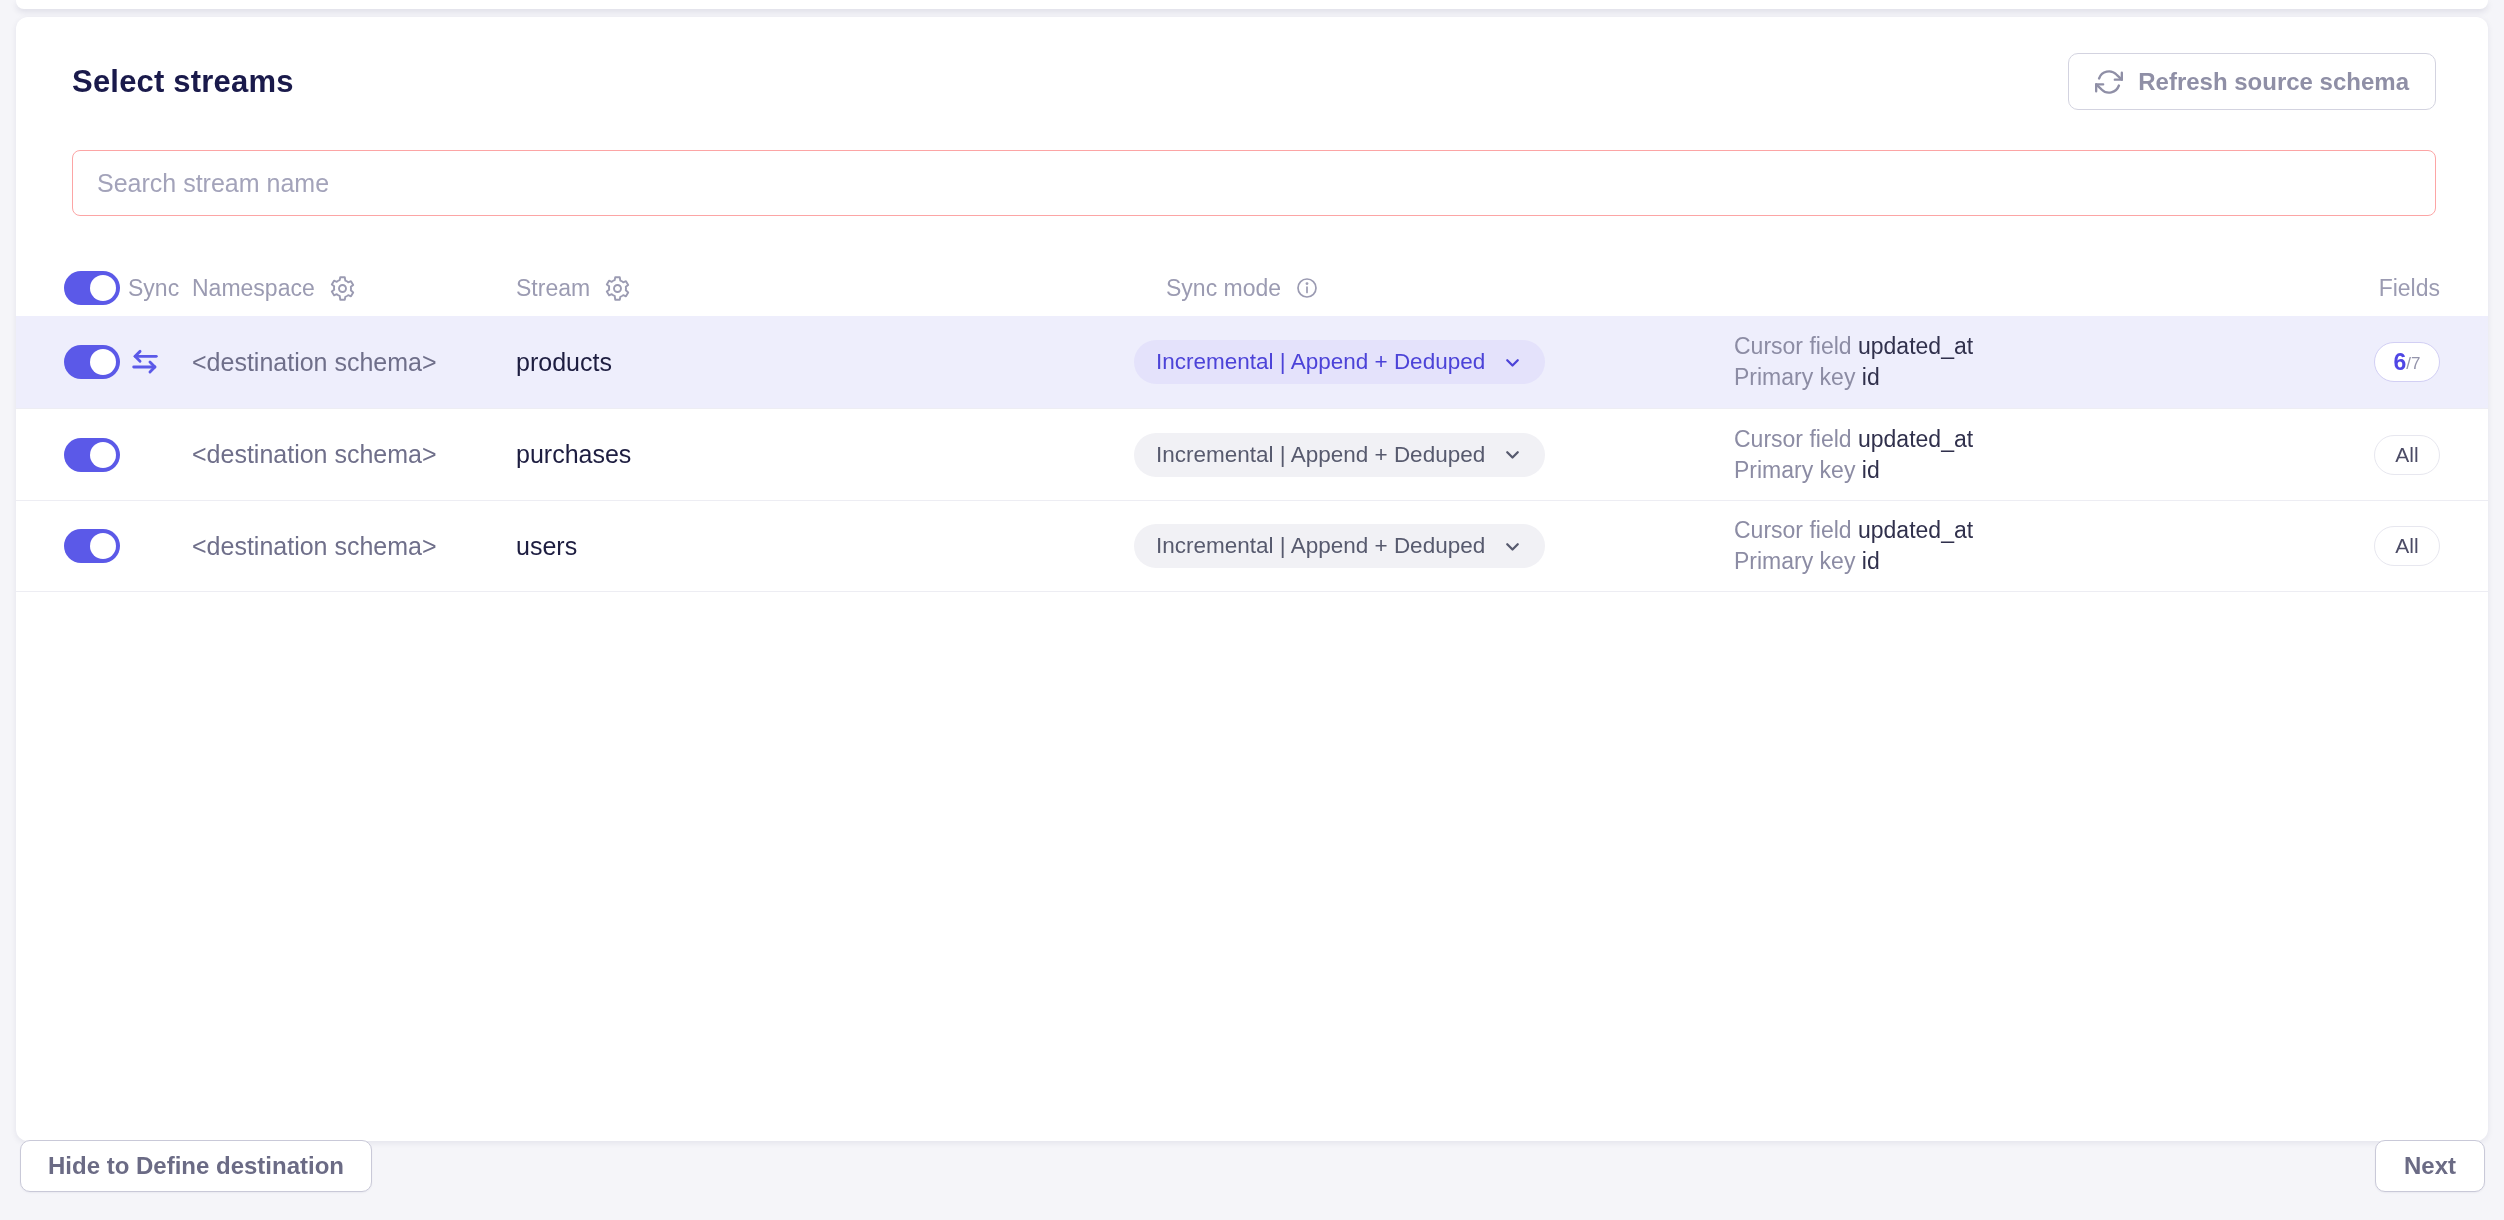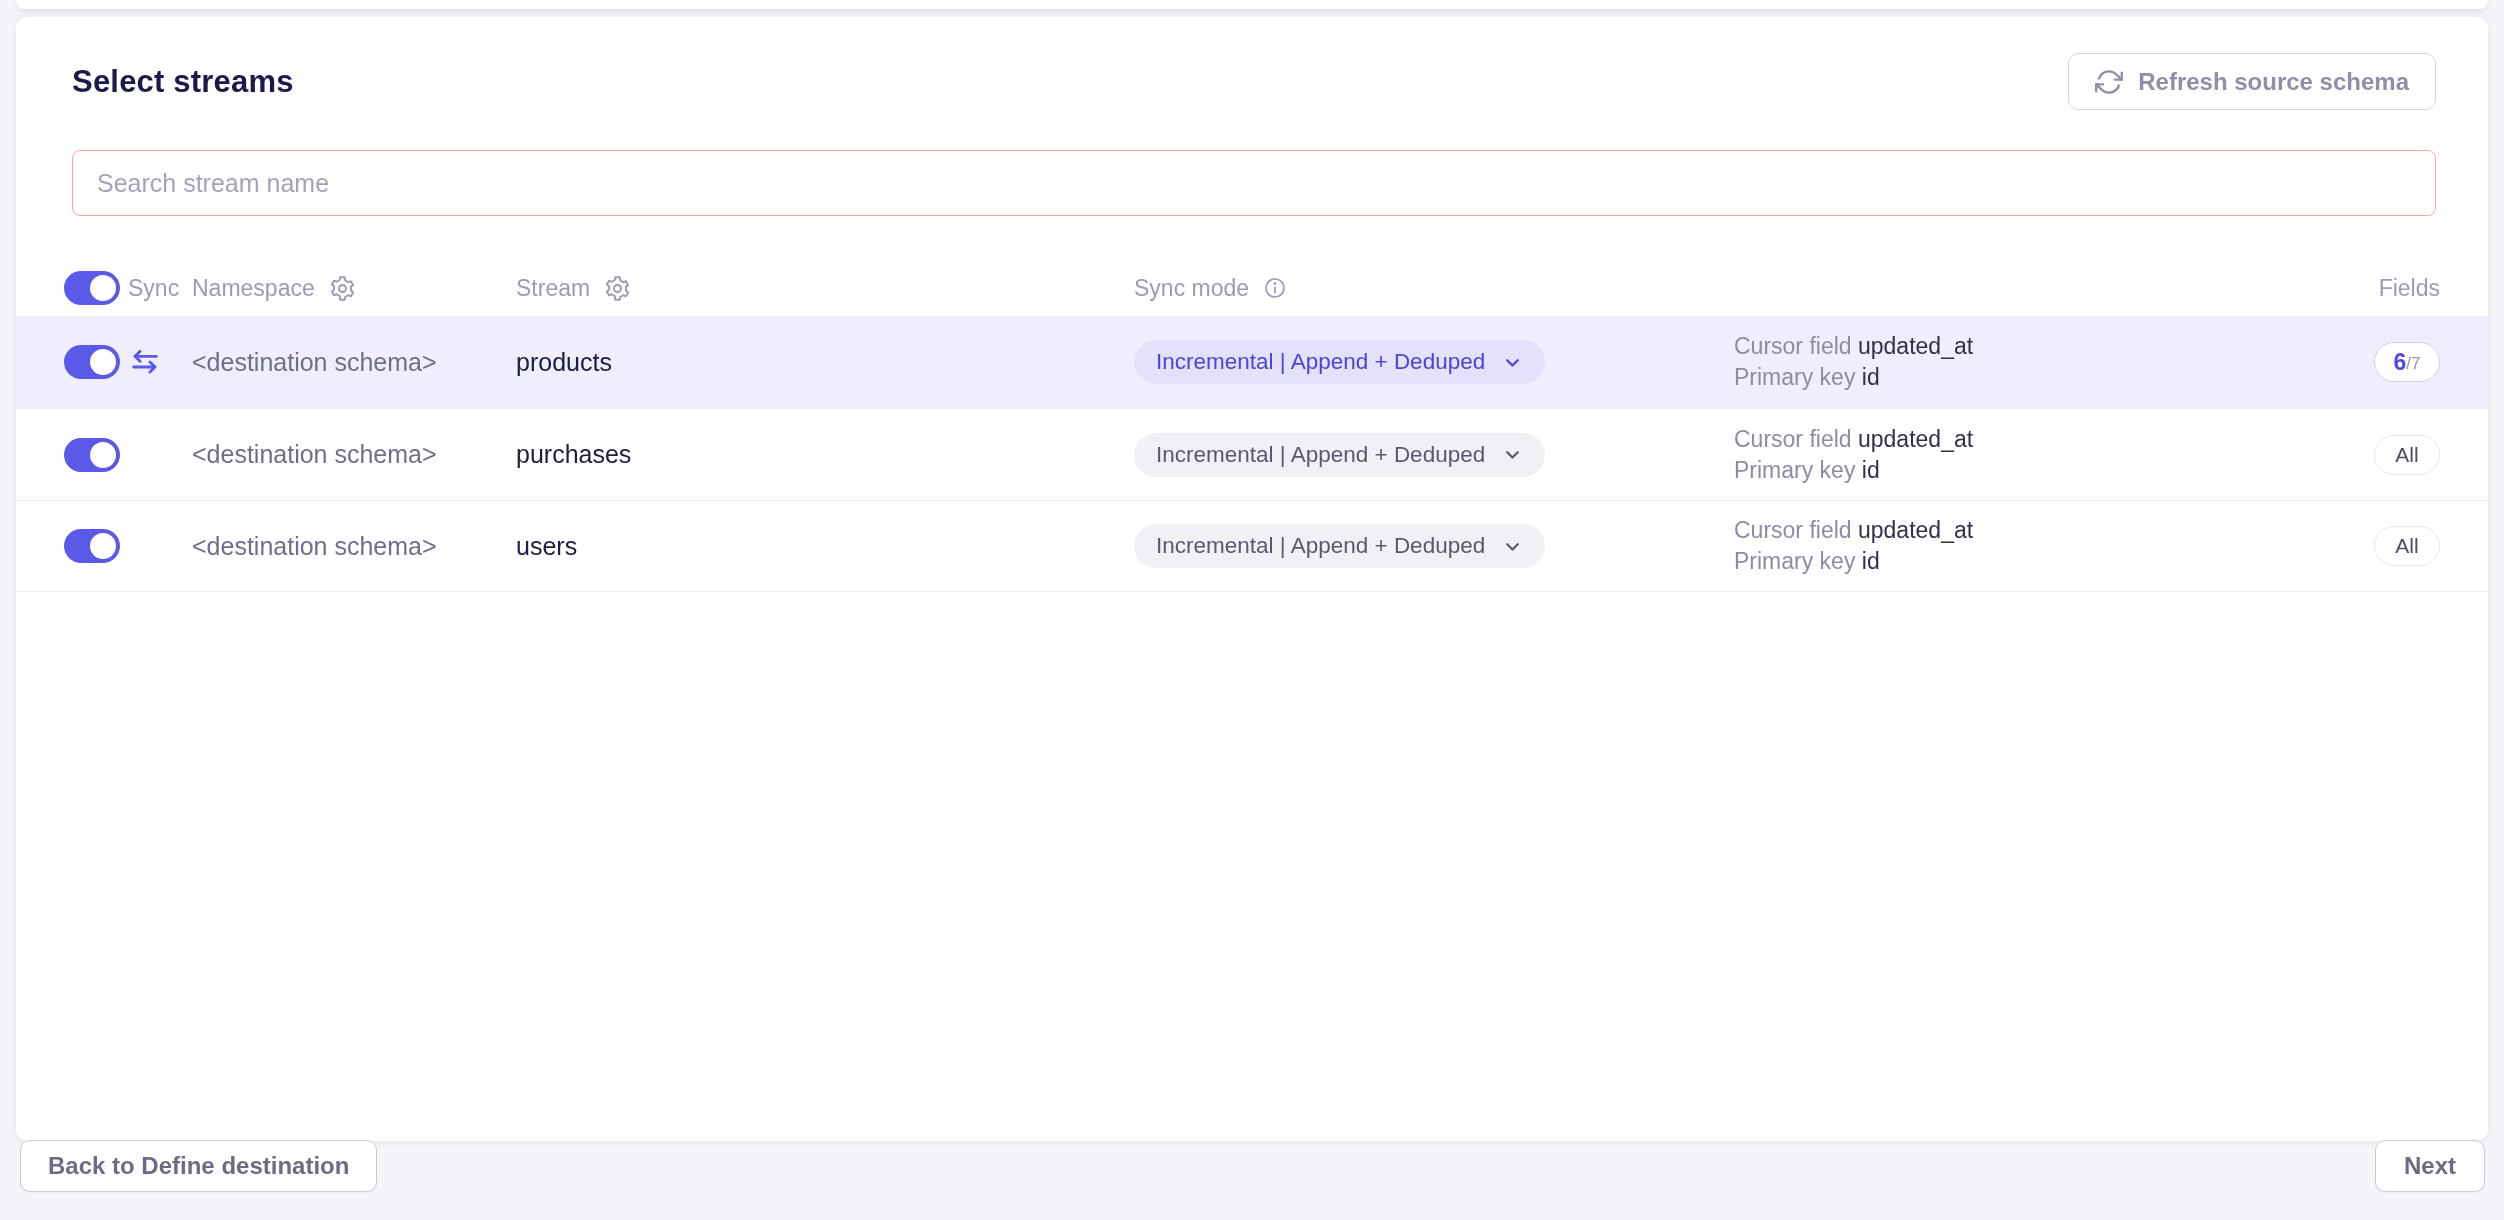--- a/index.html
+++ b/index.html
@@ -62,21 +62,21 @@
   .c-toggle{width:64px;flex:none;}
   .c-swap{width:64px;flex:none;}
   .c-ns{width:324px;flex:none;display:flex;align-items:center;gap:14px;}
   .c-stream{width:618px;flex:none;display:flex;align-items:flex-start;gap:14px;}
   .c-mode{width:600px;flex:none;}
   .c-meta{flex:1;min-width:0;}
   .c-fields{width:120px;flex:none;display:flex;justify-content:flex-end;}
 
   .head-gear svg{width:27px;height:27px;stroke:#9b9bb2;display:block;}
   .info-icon svg{width:24px;height:24px;stroke:#9b9bb2;display:block;}
-  .c-mode .hgroup{display:inline-flex;align-items:center;gap:14px;}
+  .c-mode .hgroup{display:inline-flex;align-items:center;gap:14px;margin-left:32px;}
 
   .toggle{
     position:relative;width:56px;height:34px;border-radius:17px;background:#5b59e8;
     flex:none;cursor:pointer;
   }
   .toggle .knob{
     position:absolute;right:4px;top:4px;width:26px;height:26px;border-radius:50%;background:#fff;
   }
 
   .trow{display:flex;align-items:center;height:92px;padding:0 48px;cursor:pointer;}
@@ -312,16 +312,16 @@
       </div>
       <div class="c-fields">
         <span class="badge badge--all">
           <span>All</span>
         </span>
       </div>
     </div>
 
   </div>
 
-  <button class="btn btn-back">Back to Define destination</button>
+  <button class="btn btn-back">Hide to Define destination</button>
   <button class="btn btn-next">Next</button>
 
 </div>
 
 </body></html>

